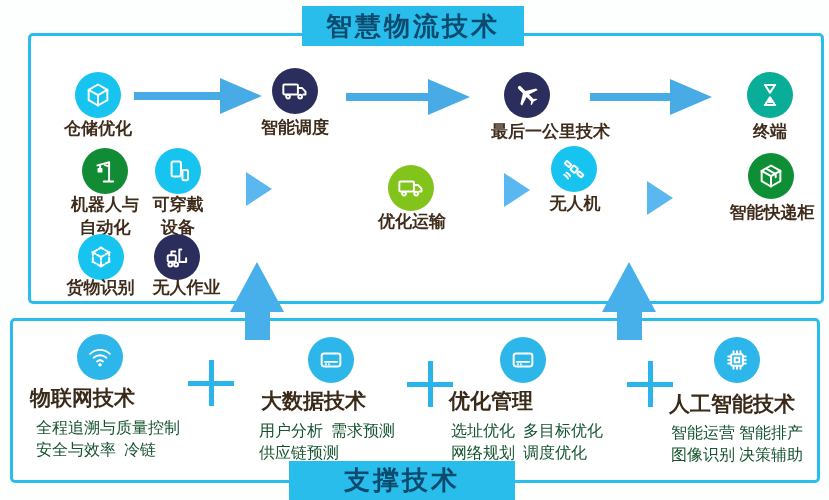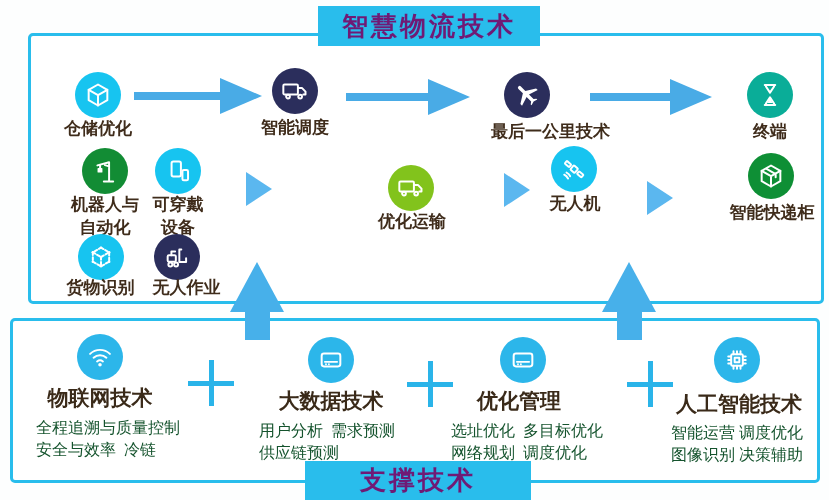--- a/index.html
+++ b/index.html
@@ -1,38 +1,38 @@
 <!DOCTYPE html>
 <html><head>
 <meta charset="utf-8">
 <style>
   html,body{margin:0;padding:0;background:#ffffff;}
   #stage{position:relative;width:829px;height:500px;background:#fdfefe;overflow:hidden;
          font-family:"Liberation Sans","DejaVu Sans",sans-serif;}
   .box{position:absolute;border:3px solid #29bdec;border-radius:5px;background:#ffffff;}
-  .banner{position:absolute;background:#29bdec;color:#701a75;font-weight:bold;font-size:26px;
-          letter-spacing:3px;text-align:center;z-index:6;display:flex;align-items:center;justify-content:center;margin-left:16px;}
+  .banner{position:absolute;background:#29bdec;color:#0c4a6e;font-weight:bold;font-size:26px;
+          letter-spacing:3px;text-align:center;z-index:6;display:flex;align-items:center;justify-content:center;}
   .circle{position:absolute;width:46px;height:46px;border-radius:50%;display:flex;
           align-items:center;justify-content:center;z-index:3;}
   .icn{display:flex;align-items:center;justify-content:center;width:28px;height:28px;}
   .icn svg{width:28px;height:28px;}
   .lbl{position:absolute;font-weight:bold;font-size:17px;line-height:23px;color:#3f2c1b;
        text-align:center;z-index:3;}
   .harrow-shaft{position:absolute;height:8px;background:#49abe6;z-index:2;}
   .harrow-head{position:absolute;width:0;height:0;border-top:18px solid transparent;
                border-bottom:18px solid transparent;border-left:42px solid #49abe6;z-index:2;}
   .tri{position:absolute;width:0;height:0;border-top:17px solid transparent;
        border-bottom:17px solid transparent;border-left:26px solid #5bb7ef;z-index:2;}
   .uphead{position:absolute;width:0;height:0;border-left:27px solid transparent;
           border-right:27px solid transparent;border-bottom:50px solid #47b0ea;z-index:5;}
   .upshaft{position:absolute;width:25px;height:34px;background:#47b0ea;z-index:5;}
   .plus{position:absolute;width:46px;height:46px;z-index:3;}
   .plus::before{content:"";position:absolute;left:0;top:20.5px;width:46px;height:5px;background:#2ab4e9;}
   .plus::after{content:"";position:absolute;left:20.5px;top:0;width:5px;height:46px;background:#2ab4e9;}
-  .gtitle{position:absolute;font-weight:bold;font-size:21px;color:#3a2a19;text-align:center;z-index:3;}
+  .gtitle{position:absolute;font-weight:bold;font-size:21px;color:#3a2a19;z-index:3;}
   .sub{position:absolute;font-size:16px;line-height:21px;color:#14532d;white-space:pre;z-index:3;font-family:Liberation Serif, serif;}
 </style>
 </head>
 <body>
 
 <div id="stage">
 
   <div class="box" style="left:28px;top:33px;width:790px;height:265px;"></div>
   <div class="box" style="left:10px;top:318px;width:804px;height:159px;"></div>
 
@@ -252,16 +252,16 @@
   <div class="circle" style="left: 714px; top: 337px; background: rgb(44, 182, 234);">
     <span class="icn">
         <svg viewBox="0 0 24 24" fill="none" stroke="#fff" stroke-width="1.7" stroke-linecap="round" stroke-linejoin="round">
           <rect x="7" y="7" width="10" height="10" rx="1.2"></rect>
           <rect x="10" y="10" width="4" height="4"></rect>
           <path d="M9 7V4.5M12 7V4.5M15 7V4.5M9 19.5V17M12 19.5V17M15 19.5V17M7 9H4.5M7 12H4.5M7 15H4.5M19.5 9H17M19.5 12H17M19.5 15H17"></path>
         </svg>
       </span>
   </div>
   <div class="gtitle" style="left:669px;top:390px;width:140px;">人工智能技术</div>
-  <div class="sub" style="left:671px;top:422px;">智能运营 调度优化</div>
+  <div class="sub" style="left:671px;top:422px;">智能运营 智能排产</div>
   <div class="sub" style="left:671px;top:444px;">图像识别 决策辅助</div>
 
 </div>
 
 </body></html>

